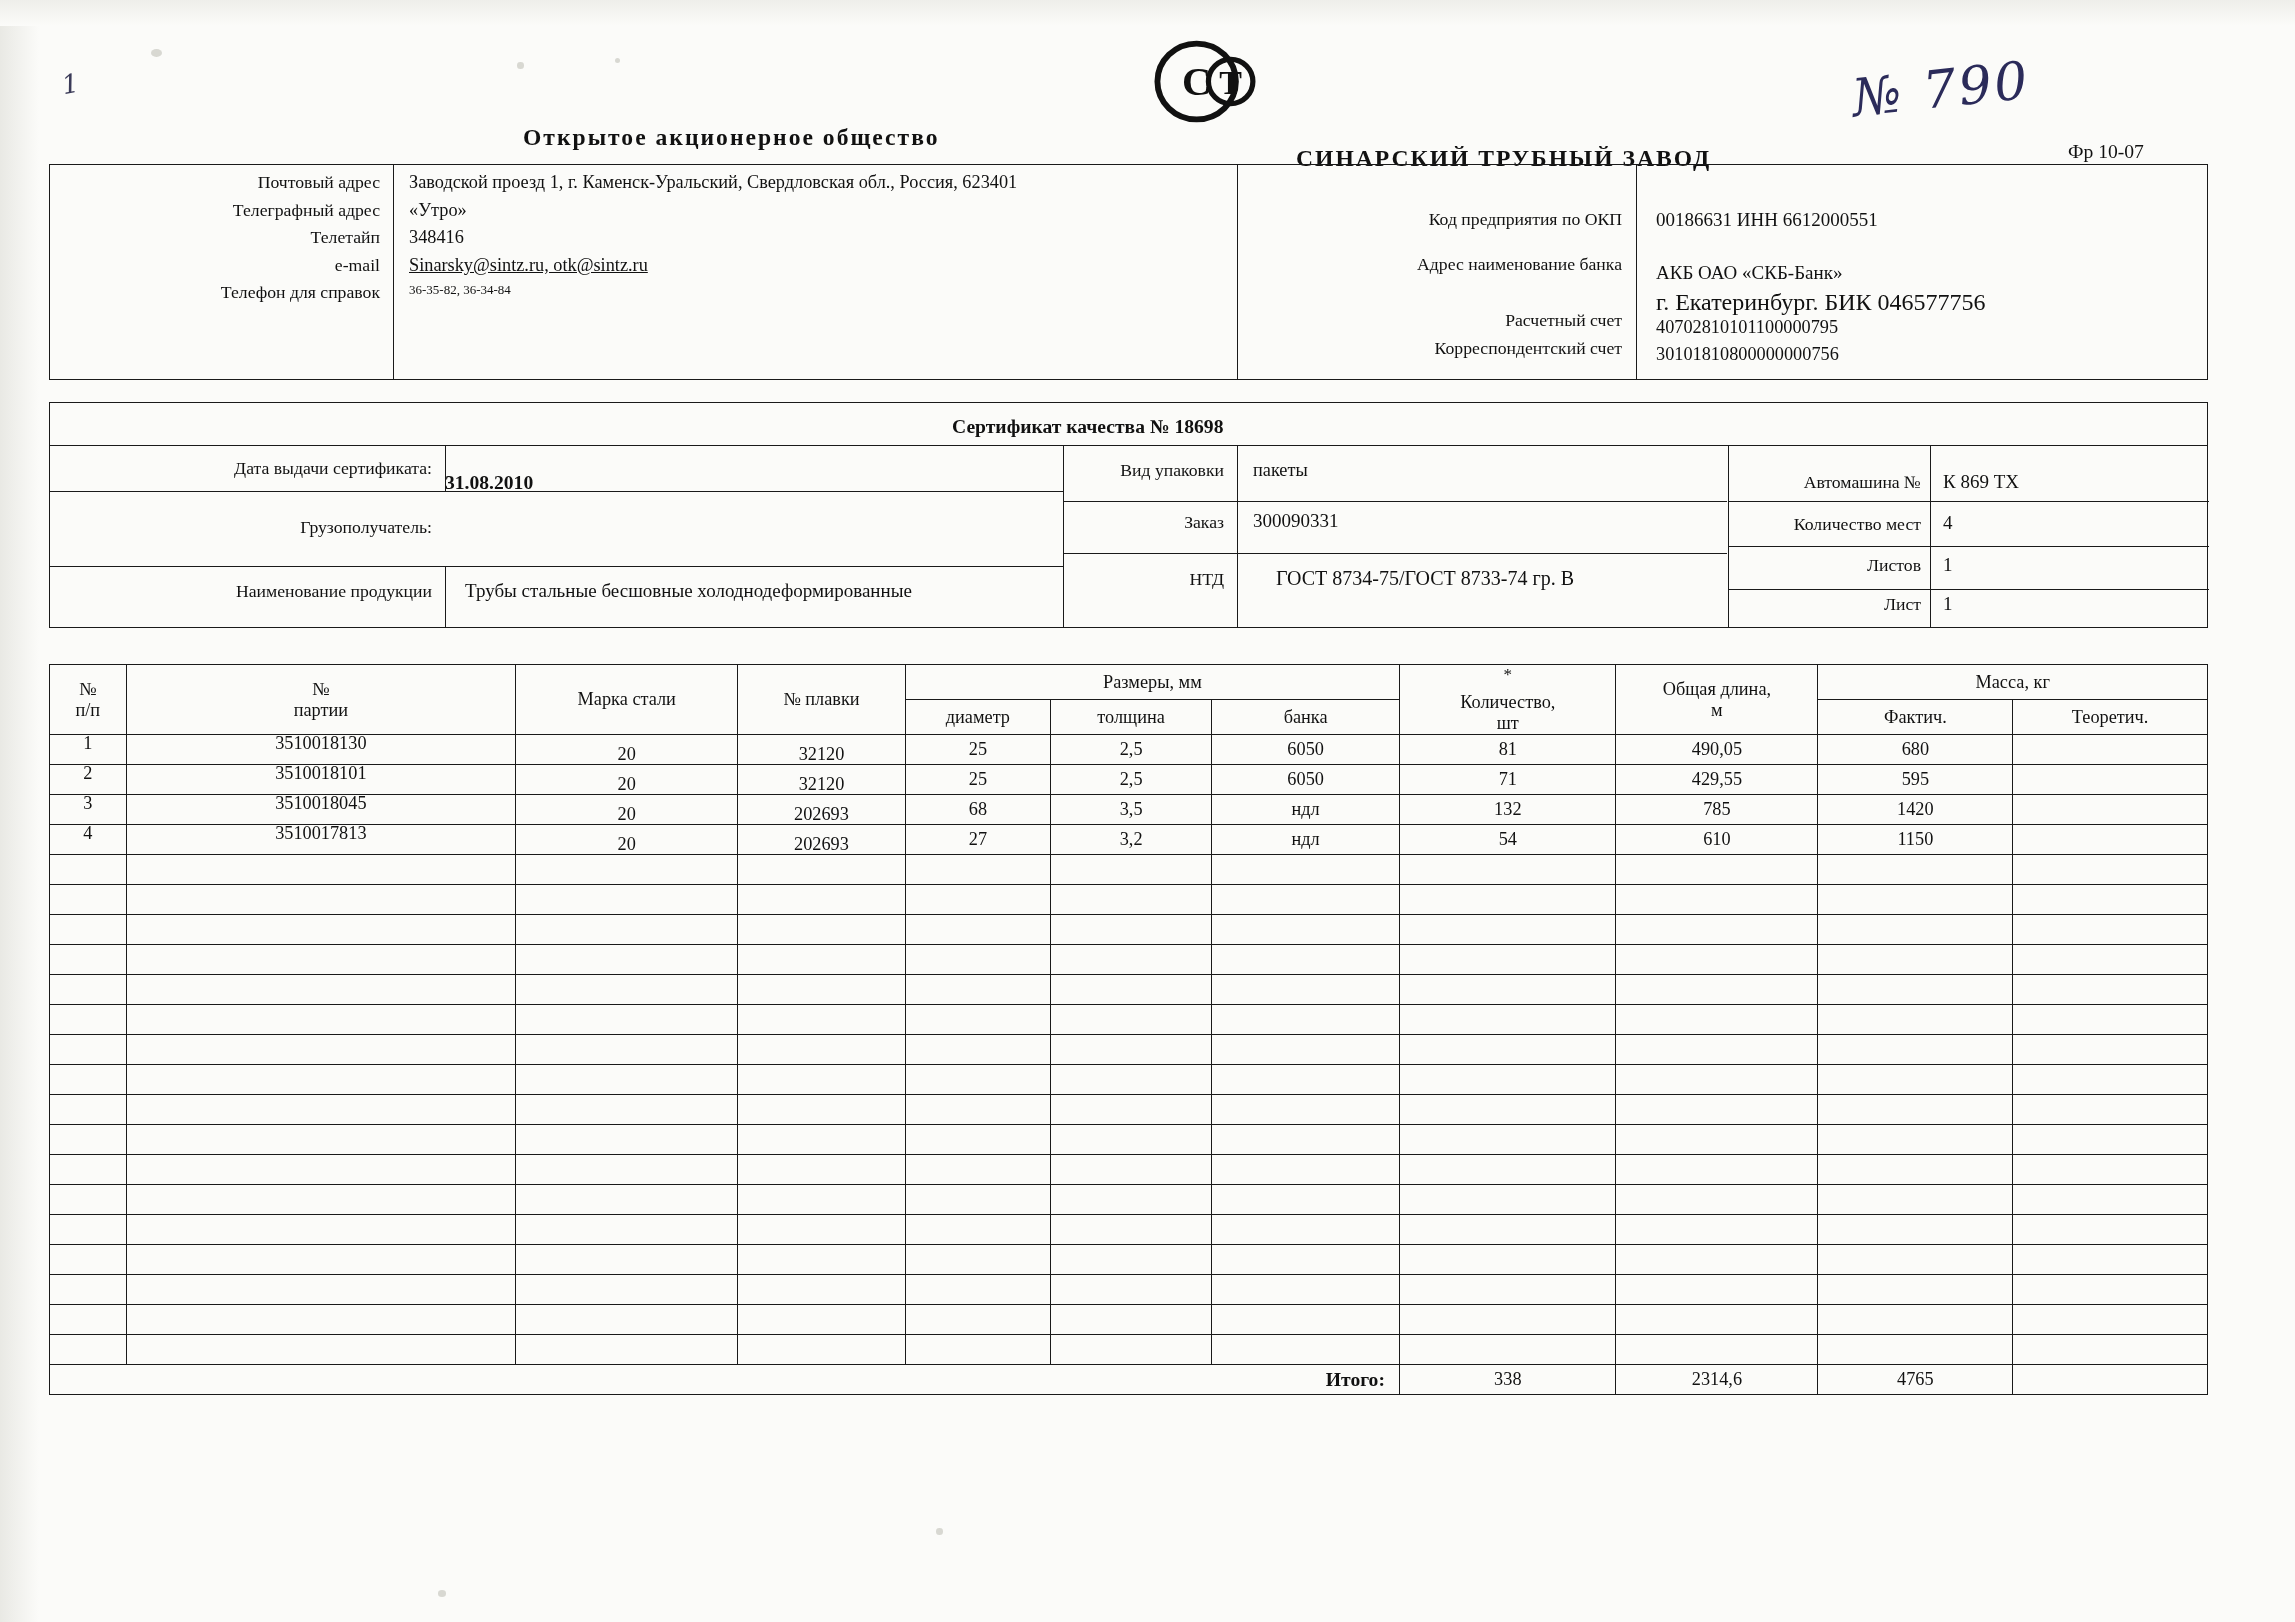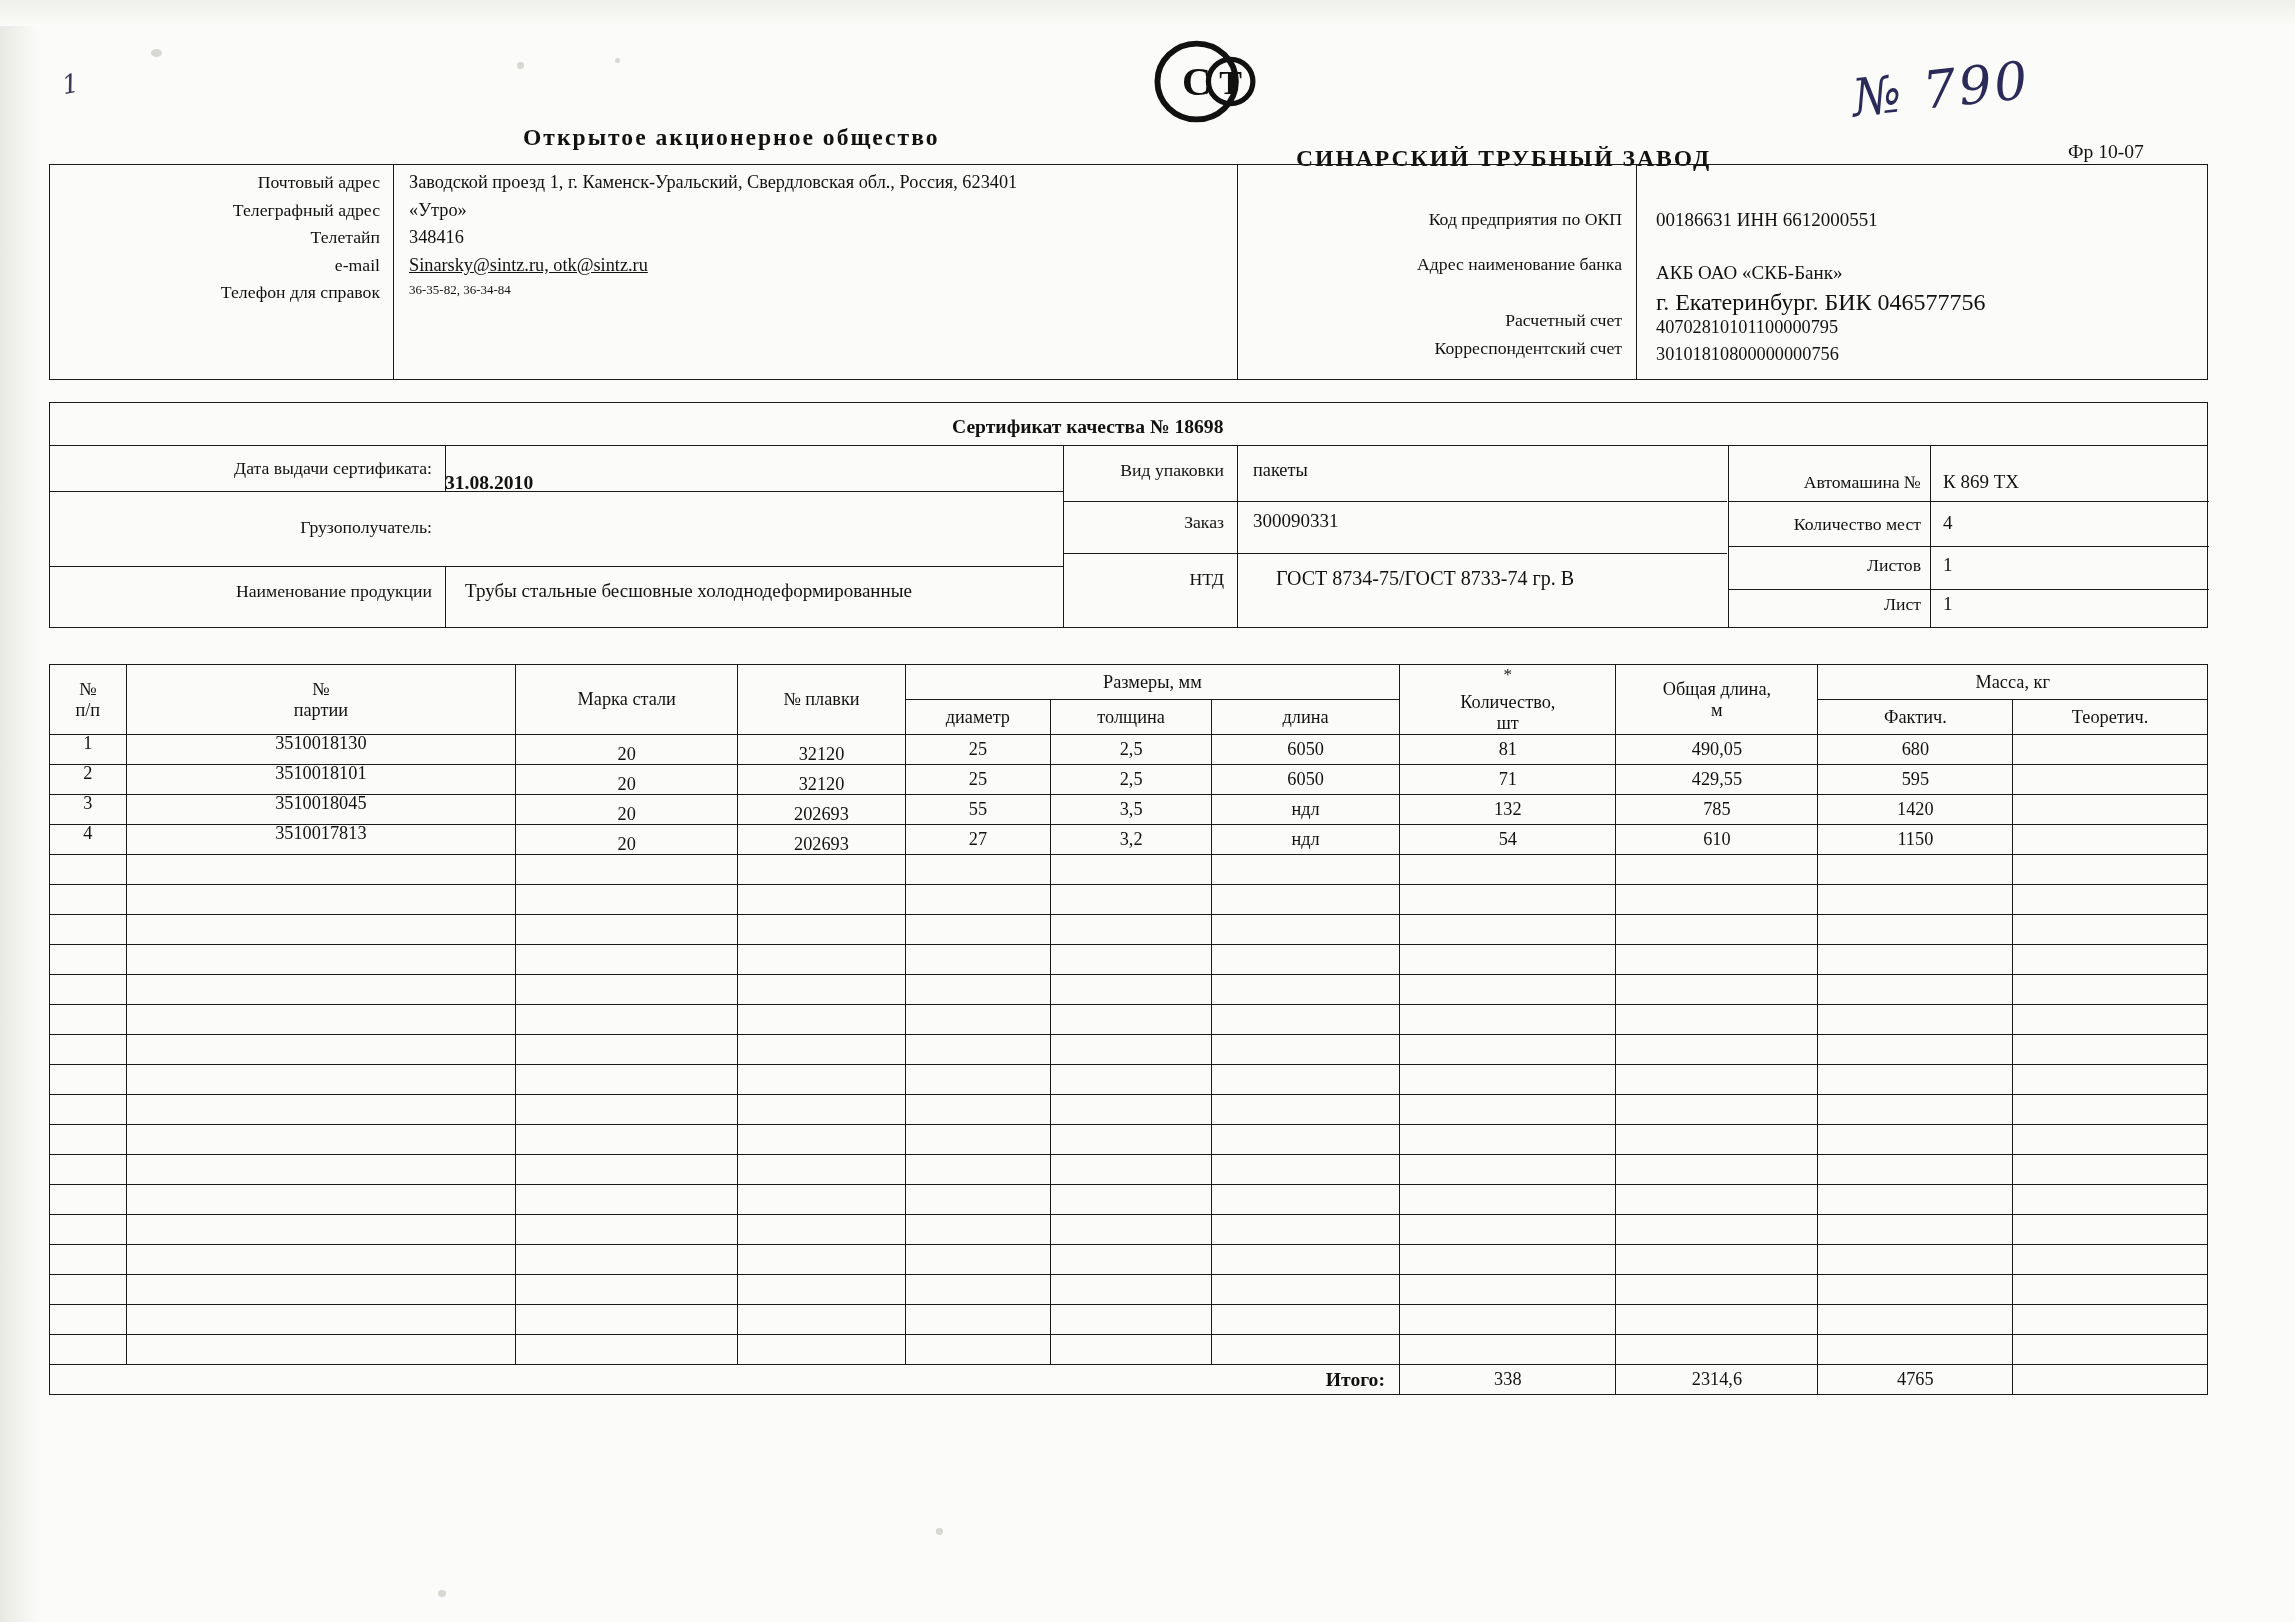--- a/index.html
+++ b/index.html
@@ -313,21 +313,21 @@
         </th>
         <th rowspan="2">
           <span>Общая длина,</span><br>
           <span>м</span>
         </th>
         <th colspan="2">Масса, кг</th>
       </tr>
       <tr>
         <th>диаметр</th>
         <th>толщина</th>
-        <th>длина</th>
+        <th>банка</th>
         <th>Фактич.</th>
         <th>Теоретич.</th>
       </tr>
     </thead>
     <tbody id="table-body">
         <tr>
           <td>
             <span class="cellval rowshift-up">1</span>
           </td>
           <td>
@@ -374,21 +374,21 @@
           </td>
           <td>
             <span class="cellval rowshift-up">3510018045</span>
           </td>
           <td>
             <span class="cellval rowshift-dn">20</span>
           </td>
           <td>
             <span class="cellval rowshift-dn">202693</span>
           </td>
-          <td>55</td>
+          <td>68</td>
           <td>3,5</td>
           <td>ндл</td>
           <td>132</td>
           <td>785</td>
           <td>1420</td>
           <td></td>
         </tr>
         <tr>
           <td>
             <span class="cellval rowshift-up">4</span>

